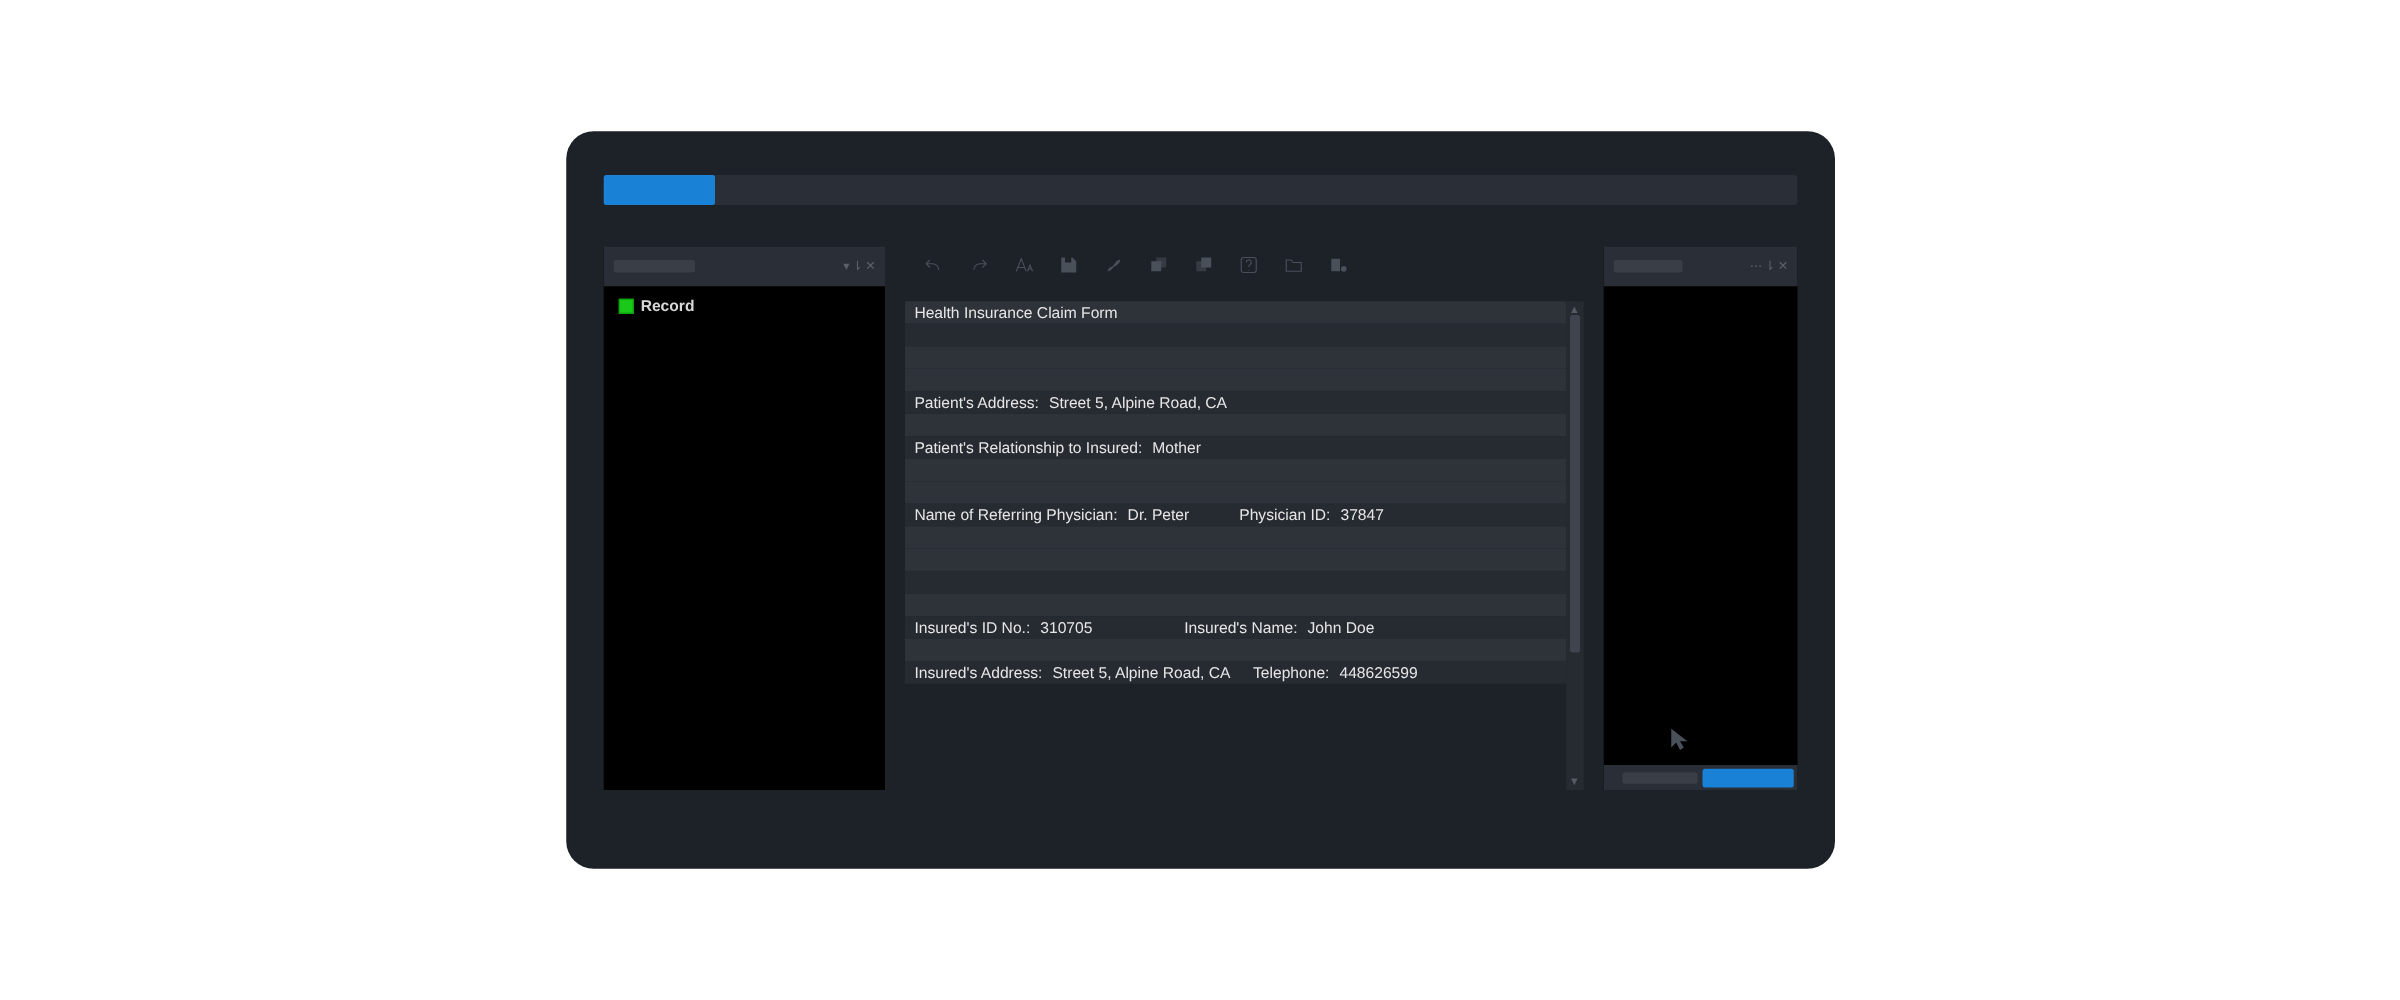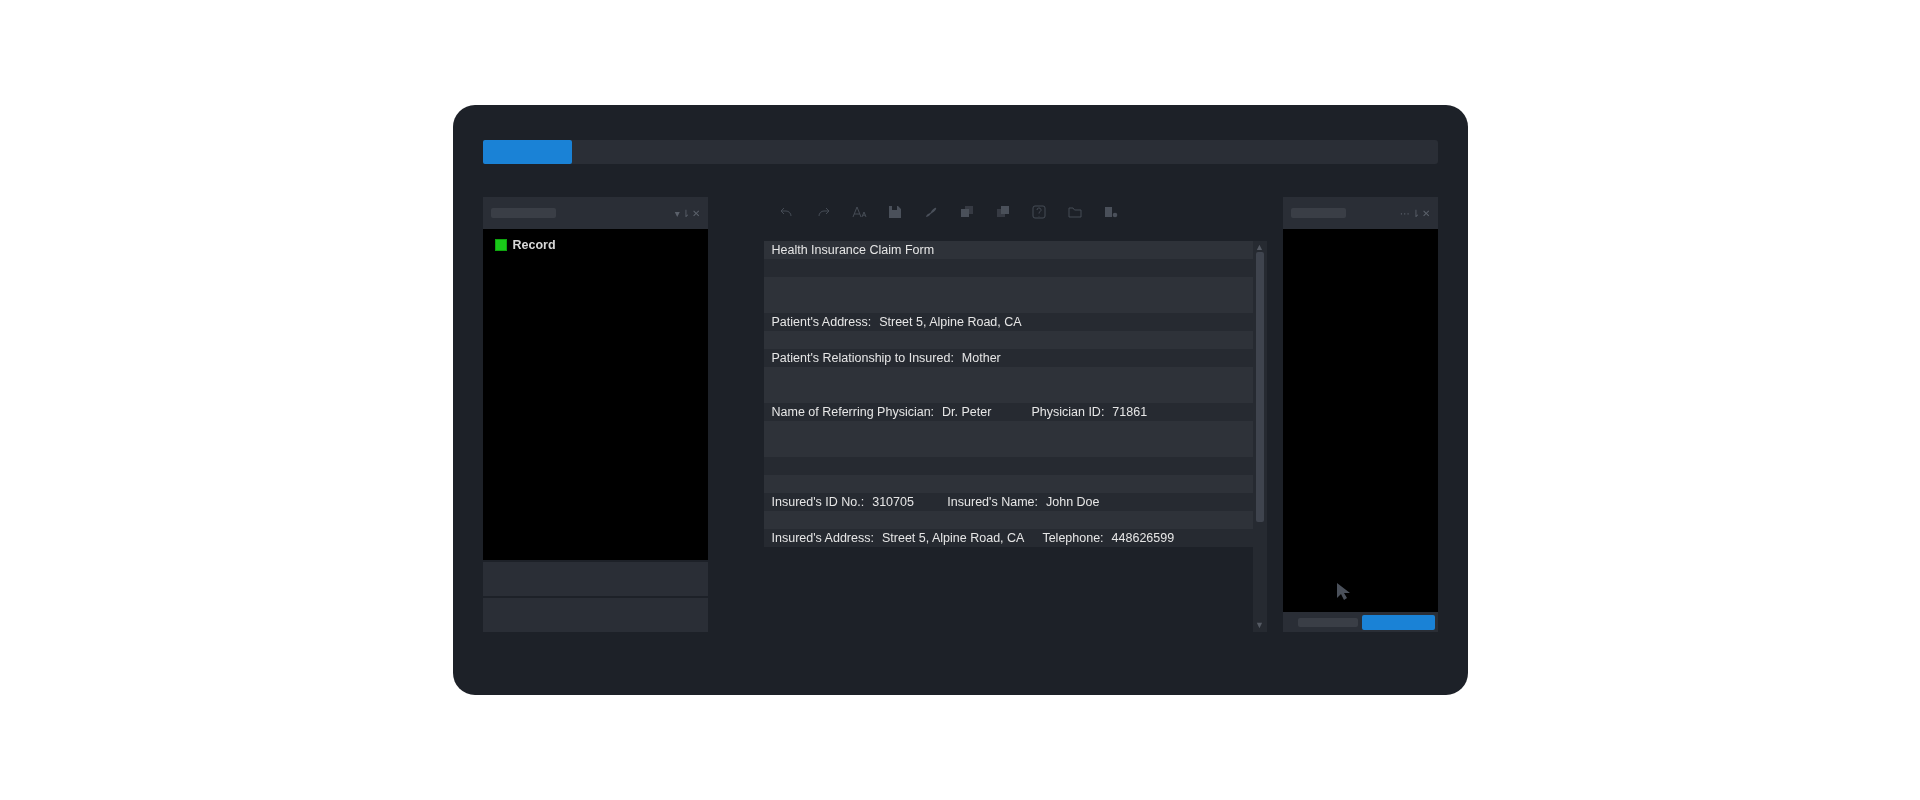--- a/index.html
+++ b/index.html
@@ -6,27 +6,27 @@
   body{width:1920px;height:800px;background:#fff;display:flex;align-items:center;justify-content:center;}
   .device{width:1015px;height:590px;background:#1d2128;border-radius:22px;padding:35px 30px 0 30px;position:relative;overflow:hidden;}
   .tabstrip{height:24px;background:#2a2e36;border-radius:3px;display:flex;align-items:stretch;}
   .tab{width:89px;background:#1a82d6;border-radius:2px;}
   .workarea{display:flex;gap:16px;margin-top:33px;height:435px;}
   .panel{background:#000;position:relative;}
   .panel-head{position:absolute;top:0;left:0;right:0;height:32px;background:#2a2e36;display:flex;align-items:center;padding:0 8px;justify-content:space-between;}
   .head-pill{width:65px;height:10px;background:#3a3e46;border-radius:2px;}
   .head-icons{display:flex;gap:3px;align-items:center;color:#5b616b;font-size:10px;letter-spacing:-1px;}
   .left-panel{width:225px;flex-shrink:0;}
-  .left-body{position:absolute;top:32px;left:0;right:0;bottom:0;display:flex;flex-direction:column;}
+  .left-body{position:absolute;top:32px;left:0;right:0;bottom:0;display:flex;flex-direction:row;}
   .tree{padding:9px 12px;flex:1;}
   .tree-item{display:flex;align-items:center;gap:6px;color:#d8d8d8;font-size:12.5px;font-weight:600;}
   .sq{width:12px;height:12px;background:#19c819;border:1px solid #0fa50f;}
   .left-slots{}
   .slot{height:36px;background:#2a2e36;border-top:2px solid #1d2128;}
-  .center-panel{flex:1;display:flex;flex-direction:column;margin-left:40px;}
+  .center-panel{flex:1;display:flex;flex-direction:column;}
   .toolbar{height:30px;display:flex;align-items:center;gap:18px;padding:0 14px;color:#4a505a;}
   .ticon{width:18px;height:16px;display:flex;align-items:center;justify-content:center;}
   .ticon svg{width:100%;height:100%;}
   .ticon svg *{stroke:#4a505a;fill:none;stroke-width:0.9;}
   .ticon.fill svg *{fill:#4a505a;stroke:none;}
   .doc-wrap{flex:1;display:flex;margin-top:14px;}
   .doc{flex:1;}
   .row{height:18px;background:#2e3239;display:flex;align-items:center;padding:0 8px;color:#e6e6e6;font-size:12.5px;font-weight:500;}
   .row.alt{background:#262a31;}
   .row .lab{white-space:nowrap;}
@@ -157,21 +157,21 @@
           </div>
           <div class="row"></div>
           <div class="row"></div>
           <div class="row alt">
             <span class="lab">Name of Referring Physician:</span>
               <span class="sp2"></span>
             <span class="val">Dr. Peter</span>
               <span class="sp3"></span>
             <span class="lab">Physician ID:</span>
               <span class="sp2"></span>
-            <span class="val">71861</span>
+            <span class="val">37847</span>
           </div>
           <div class="row"></div>
           <div class="row"></div>
           <div class="row alt"></div>
           <div class="row"></div>
           <div class="row alt">
             <span class="lab">Insured's ID No.:</span>
               <span class="sp2"></span>
             <span class="val">310705</span>
             <span style="flex:1"></span>

